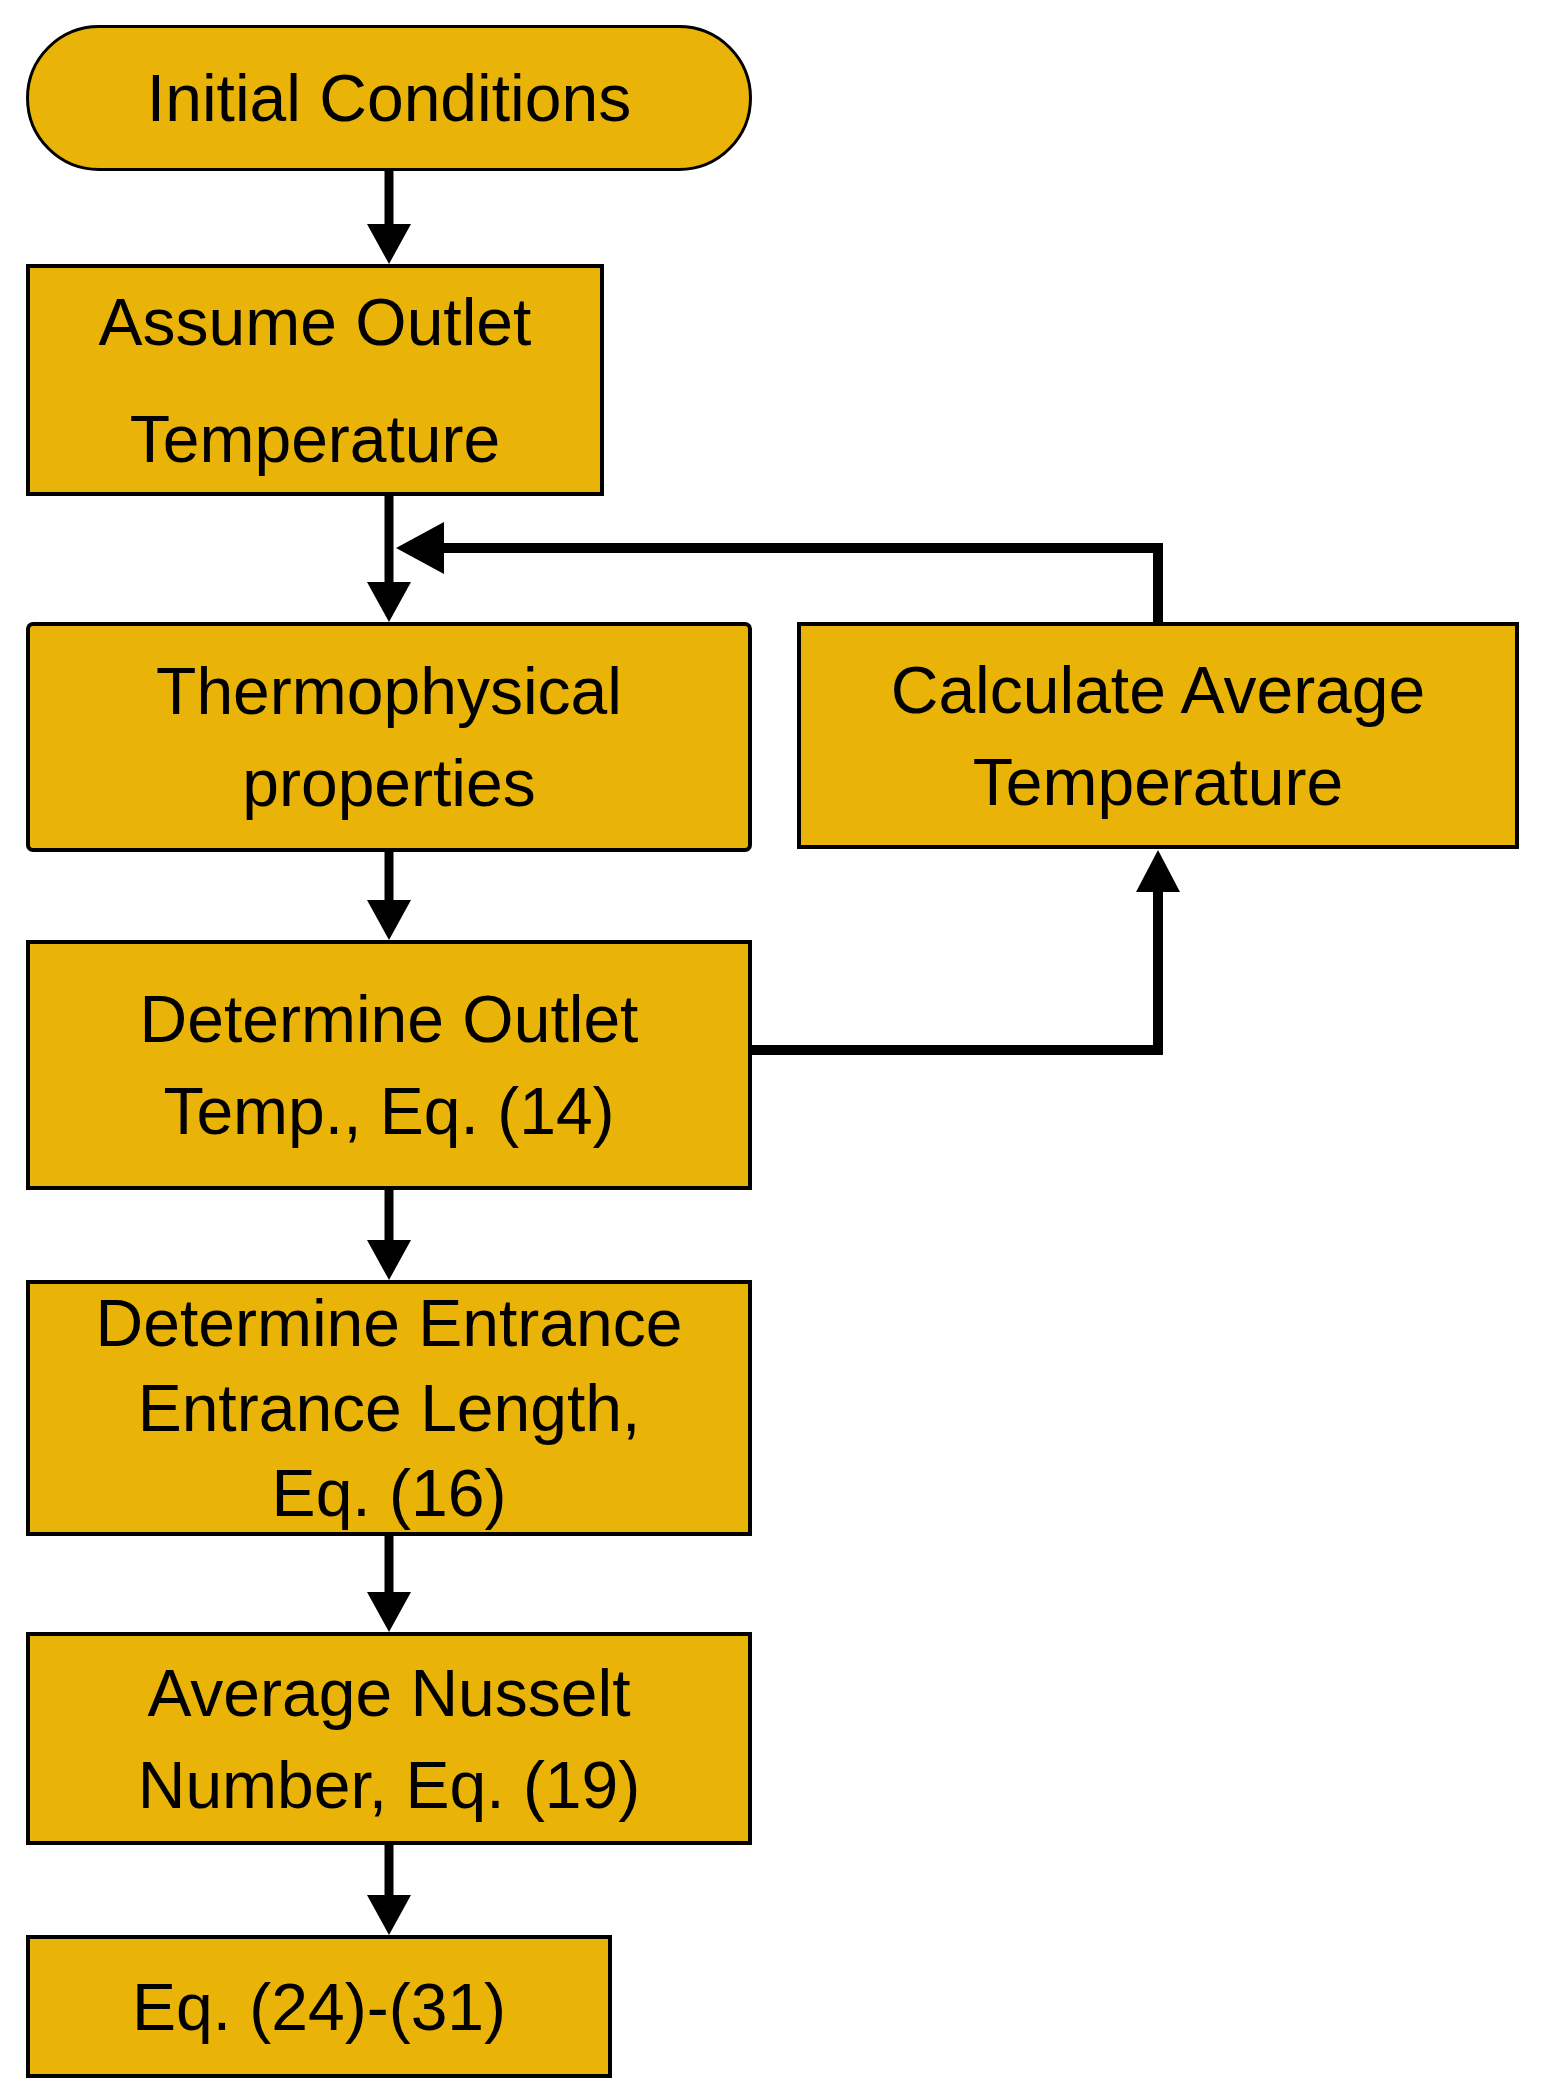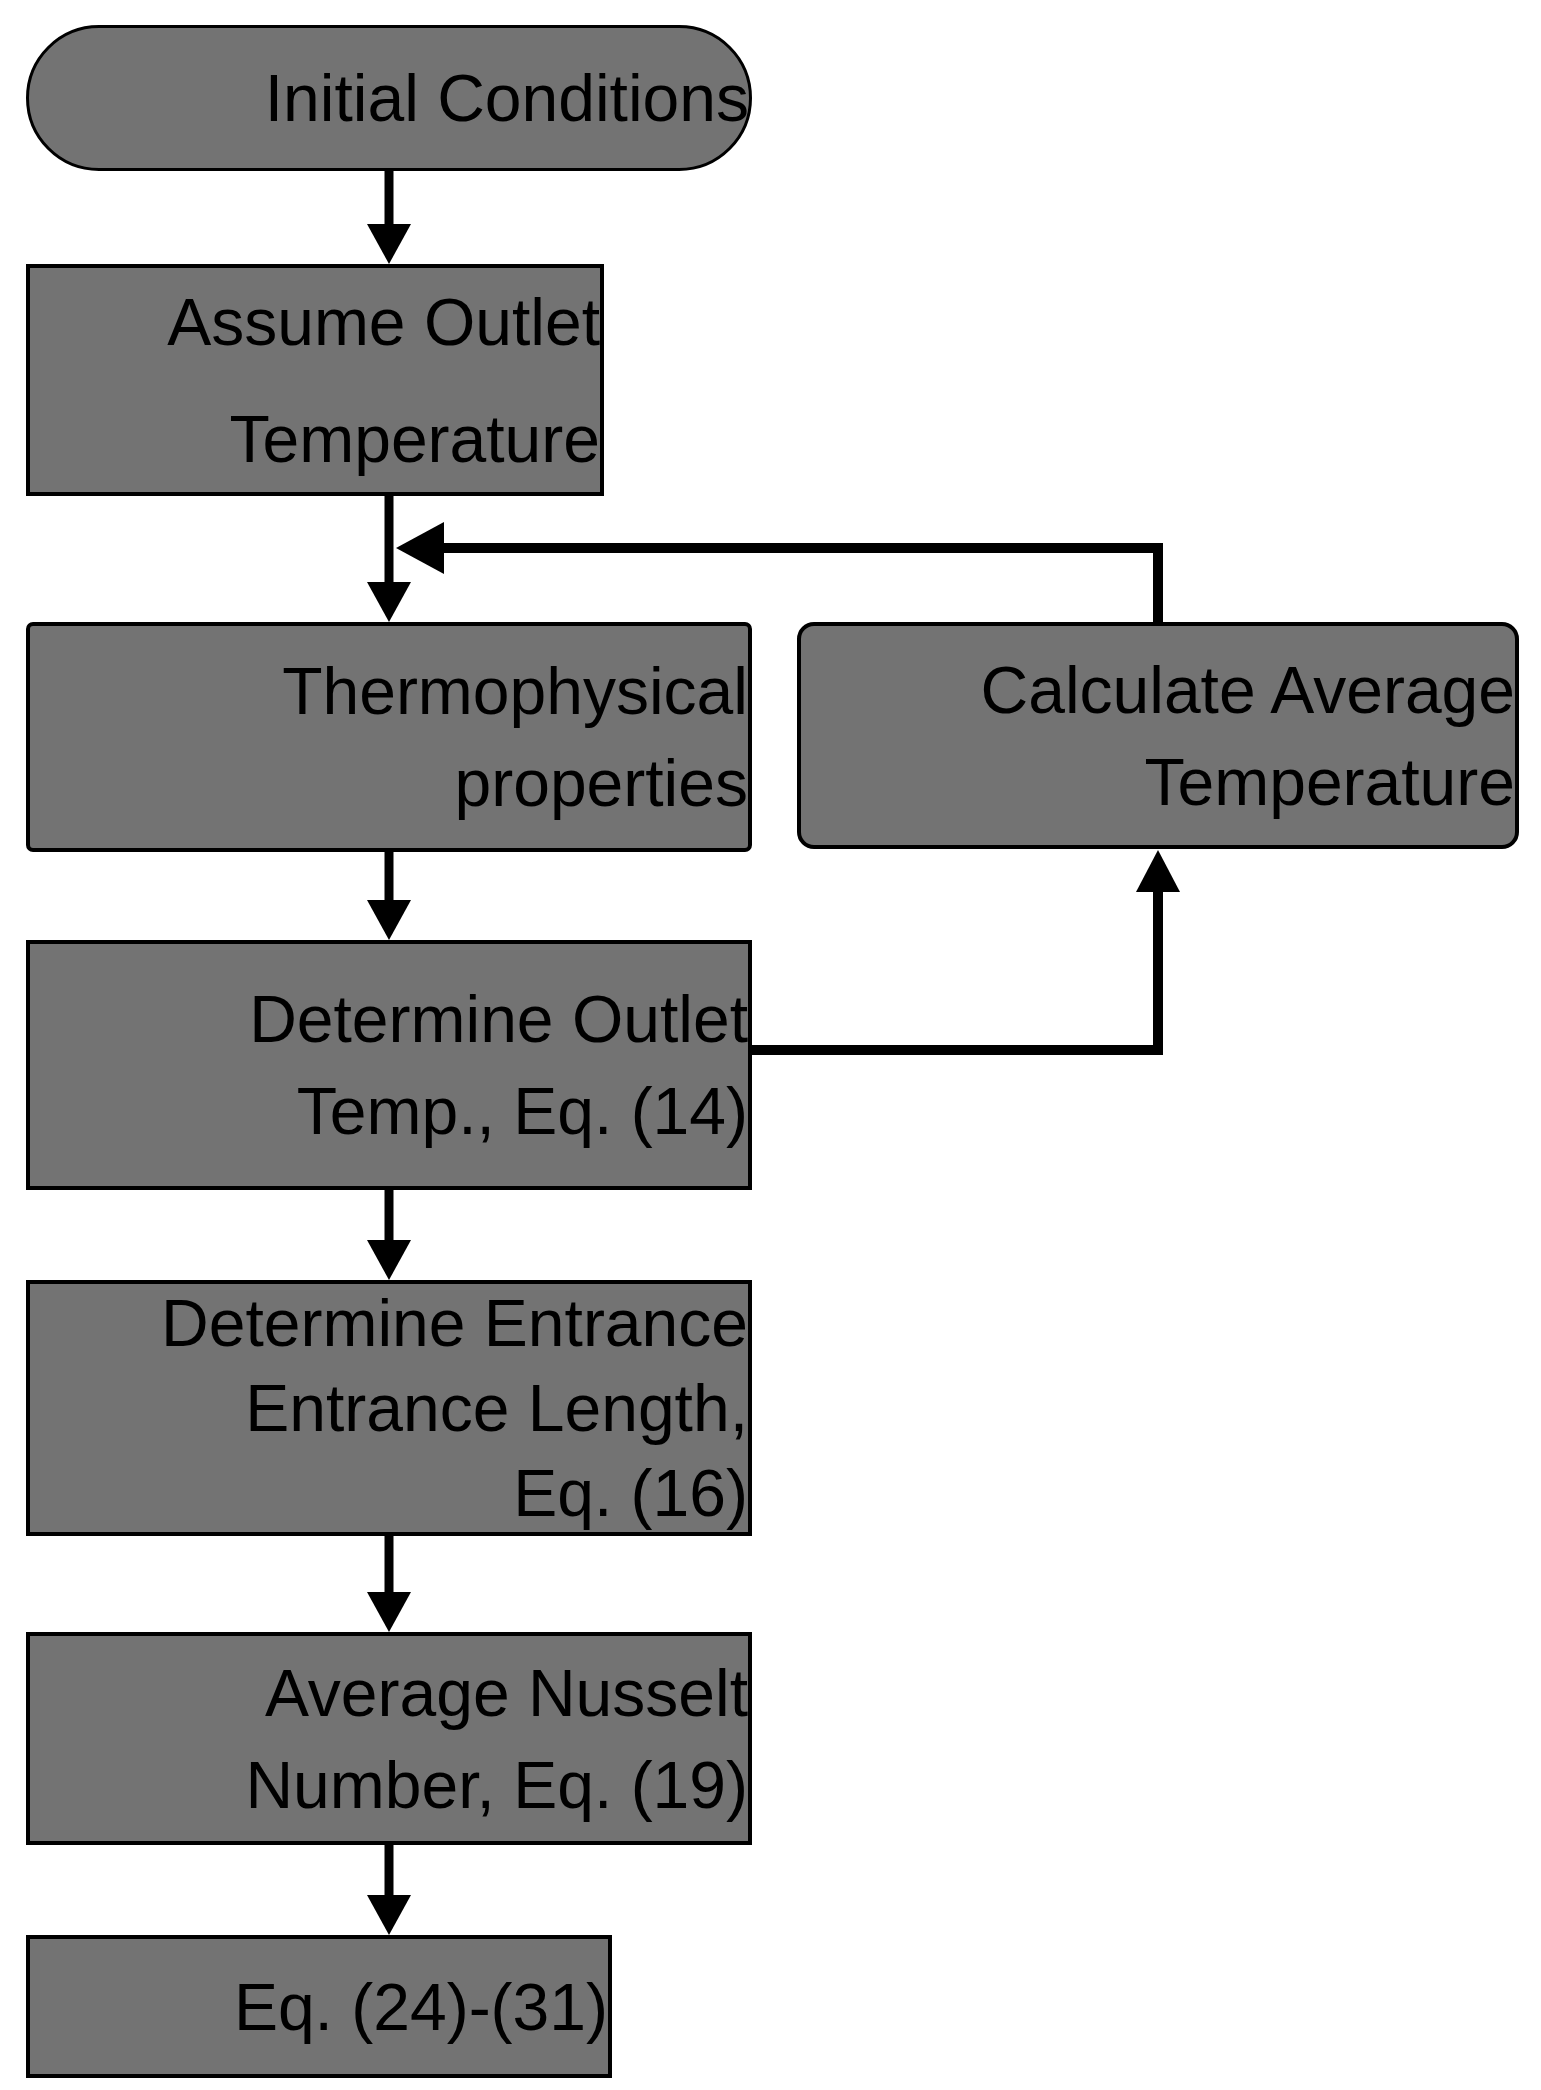--- a/index.html
+++ b/index.html
@@ -22,24 +22,24 @@
     top: 0;
     width: 1541px;
     height: 2090px;
     z-index: 1;
   }
   .node {
     position: absolute;
     box-sizing: border-box;
     display: flex;
     flex-direction: column;
-    align-items: flex-end;
+    align-items: center;
     justify-content: center;
     text-align: center;
-    background: #737373;
+    background: #eab308;
     font-size: 66px;
     line-height: 92px;
     white-space: nowrap;
     z-index: 2;
   }
   .rect {
     border: 4px solid #000000;
   }
   .stadium {
     border: 3px solid #000000;
@@ -107,21 +107,21 @@
   <div class="node rect" style="left:26px; top:264px; width:578px; height:232px;gap:25px;">
     <span class="tl">Assume Outlet</span>
     <span class="tl">Temperature</span>
   </div>
 
   <div class="node rect" style="left:26px; top:622px; width:726px; height:230px;border-radius:7px;">
     <span class="tl">Thermophysical</span>
     <span class="tl">properties</span>
   </div>
 
-  <div class="node rect" style="left:797px; top:622px; width:722px; height:227px;border-radius:17px;">
+  <div class="node rect" style="left:797px; top:622px; width:722px; height:227px;">
     <span class="tl">Calculate Average</span>
     <span class="tl">Temperature</span>
   </div>
 
   <div class="node rect" style="left:26px; top:940px; width:726px; height:250px;">
     <span class="tl">Determine Outlet</span>
     <span class="tl">Temp., Eq. (14)</span>
   </div>
 
   <div class="node rect tight" style="left:26px; top:1280px; width:726px; height:256px;">

